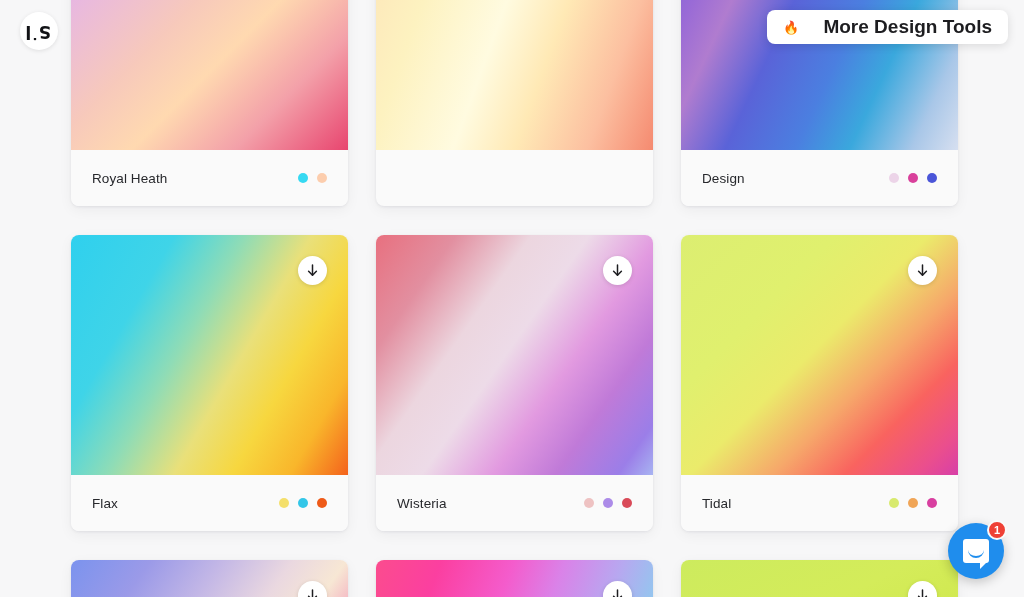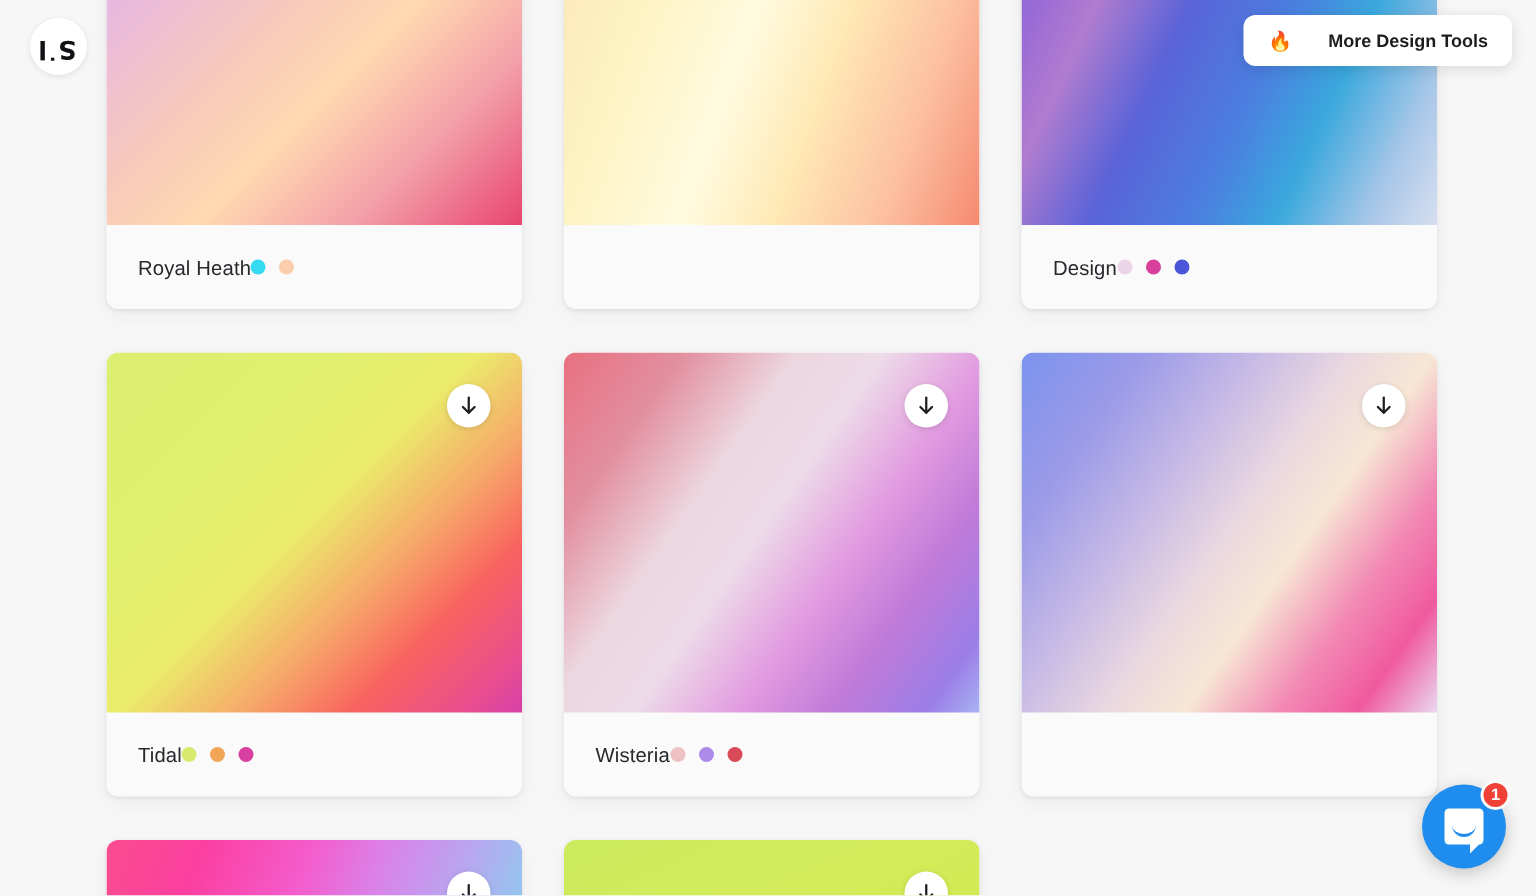--- a/index.html
+++ b/index.html
@@ -56,21 +56,21 @@
     gap: 8px;
     padding: 0 16px;
     background: #ffffff;
     border-radius: 8px;
     box-shadow: 0 2px 10px rgba(0,0,0,0.12);
     z-index: 40;
     cursor: pointer;
   }
   .tools-pill .flame { font-size: 13px; line-height: 1; }
   .tools-pill .lbl {
-    font-size: 12px;
+    font-size: 19px;
     font-weight: 700;
     color: #1d1d20;
     white-space: nowrap;
     padding-left: 16px;
   }
 
   
   .grid {
     position: absolute;
     left: 71px;
@@ -110,21 +110,21 @@
     justify-content: center;
     box-shadow: 0 1px 4px rgba(0,0,0,0.13);
     cursor: pointer;
   }
   .dl-btn svg { display: block; }
 
   .card-foot {
     height: 56px;
     display: flex;
     align-items: center;
-    justify-content: flex-start;
+    justify-content: space-between;
     padding: 0 21px;
     background: #fafafa;
   }
   .card-title {
     font-size: 13.5px;
     color: #27282c;
     font-weight: 400;
     letter-spacing: 0.1px;
   }
   .dots { display: flex; align-items: center; gap: 9px; }
@@ -231,52 +231,70 @@
         <div class="card-foot">
           <span class="card-title">Design</span>
           <span class="dots">
             <span class="dot" style="background: rgb(236, 212, 232);"></span>
             <span class="dot" style="background: rgb(217, 64, 155);"></span>
             <span class="dot" style="background: rgb(74, 85, 216);"></span>
           </span>
         </div>
       </div>
       <div class="card">
+        <div class="swatch" style="background: linear-gradient(120deg, rgb(47, 208, 238) 0%, rgb(63, 212, 232) 25%, rgb(143, 220, 182) 42%, rgb(233, 224, 122) 58%, rgb(247, 215, 63) 72%, rgb(249, 182, 43) 86%, rgb(244, 98, 28) 100%);">
+          <div class="dl-btn">
+            <svg width="13" height="14" viewBox="0 0 13 14">
+              <path d="M6.5 1 V11" stroke="#1d1d20" stroke-width="1.5" fill="none" stroke-linecap="round"></path>
+              <path d="M2.6 7.3 L6.5 11.2 L10.4 7.3" stroke="#1d1d20" stroke-width="1.5" fill="none" stroke-linecap="round" stroke-linejoin="round"></path>
+            </svg>
+          </div>
+        </div>
+        <div class="card-foot">
+          <span class="card-title">Flax</span>
+          <span class="dots">
+            <span class="dot" style="background: rgb(244, 223, 107);"></span>
+            <span class="dot" style="background: rgb(51, 198, 232);"></span>
+            <span class="dot" style="background: rgb(238, 90, 24);"></span>
+          </span>
+        </div>
+      </div>
+      <div class="card">
+        <div class="swatch" style="background: linear-gradient(125deg, rgb(232, 112, 127) 0%, rgb(226, 143, 160) 18%, rgb(236, 214, 223) 35%, rgb(237, 219, 232) 48%, rgb(226, 154, 224) 64%, rgb(192, 122, 216) 78%, rgb(155, 126, 232) 92%, rgb(168, 180, 242) 100%);">
+          <div class="dl-btn">
+            <svg width="13" height="14" viewBox="0 0 13 14">
+              <path d="M6.5 1 V11" stroke="#1d1d20" stroke-width="1.5" fill="none" stroke-linecap="round"></path>
+              <path d="M2.6 7.3 L6.5 11.2 L10.4 7.3" stroke="#1d1d20" stroke-width="1.5" fill="none" stroke-linecap="round" stroke-linejoin="round"></path>
+            </svg>
+          </div>
+        </div>
+        <div class="card-foot">
+          <span class="card-title">Wisteria</span>
+          <span class="dots">
+            <span class="dot" style="background: rgb(238, 194, 194);"></span>
+            <span class="dot" style="background: rgb(172, 139, 232);"></span>
+            <span class="dot" style="background: rgb(217, 74, 88);"></span>
+          </span>
+        </div>
+      </div>
+      <div class="card">
         <div class="swatch" style="background: linear-gradient(135deg, rgb(220, 238, 113) 0%, rgb(224, 240, 110) 30%, rgb(235, 235, 107) 48%, rgb(246, 168, 106) 64%, rgb(249, 99, 95) 78%, rgb(234, 78, 142) 92%, rgb(215, 63, 168) 100%);">
           <div class="dl-btn">
             <svg width="13" height="14" viewBox="0 0 13 14">
               <path d="M6.5 1 V11" stroke="#1d1d20" stroke-width="1.5" fill="none" stroke-linecap="round"></path>
               <path d="M2.6 7.3 L6.5 11.2 L10.4 7.3" stroke="#1d1d20" stroke-width="1.5" fill="none" stroke-linecap="round" stroke-linejoin="round"></path>
             </svg>
           </div>
         </div>
         <div class="card-foot">
           <span class="card-title">Tidal</span>
           <span class="dots">
             <span class="dot" style="background: rgb(216, 234, 110);"></span>
             <span class="dot" style="background: rgb(240, 165, 87);"></span>
             <span class="dot" style="background: rgb(216, 63, 160);"></span>
-          </span>
-        </div>
-      </div>
-      <div class="card">
-        <div class="swatch" style="background: linear-gradient(125deg, rgb(232, 112, 127) 0%, rgb(226, 143, 160) 18%, rgb(236, 214, 223) 35%, rgb(237, 219, 232) 48%, rgb(226, 154, 224) 64%, rgb(192, 122, 216) 78%, rgb(155, 126, 232) 92%, rgb(168, 180, 242) 100%);">
-          <div class="dl-btn">
-            <svg width="13" height="14" viewBox="0 0 13 14">
-              <path d="M6.5 1 V11" stroke="#1d1d20" stroke-width="1.5" fill="none" stroke-linecap="round"></path>
-              <path d="M2.6 7.3 L6.5 11.2 L10.4 7.3" stroke="#1d1d20" stroke-width="1.5" fill="none" stroke-linecap="round" stroke-linejoin="round"></path>
-            </svg>
-          </div>
-        </div>
-        <div class="card-foot">
-          <span class="card-title">Wisteria</span>
-          <span class="dots">
-            <span class="dot" style="background: rgb(238, 194, 194);"></span>
-            <span class="dot" style="background: rgb(172, 139, 232);"></span>
-            <span class="dot" style="background: rgb(217, 74, 88);"></span>
           </span>
         </div>
       </div>
       <div class="card">
         <div class="swatch" style="background: linear-gradient(125deg, rgb(123, 147, 238) 0%, rgb(155, 154, 232) 18%, rgb(195, 183, 230) 34%, rgb(234, 216, 224) 50%, rgb(247, 231, 212) 62%, rgb(242, 138, 180) 76%, rgb(240, 90, 158) 88%, rgb(234, 216, 240) 100%);">
           <div class="dl-btn">
             <svg width="13" height="14" viewBox="0 0 13 14">
               <path d="M6.5 1 V11" stroke="#1d1d20" stroke-width="1.5" fill="none" stroke-linecap="round"></path>
               <path d="M2.6 7.3 L6.5 11.2 L10.4 7.3" stroke="#1d1d20" stroke-width="1.5" fill="none" stroke-linecap="round" stroke-linejoin="round"></path>
             </svg>

